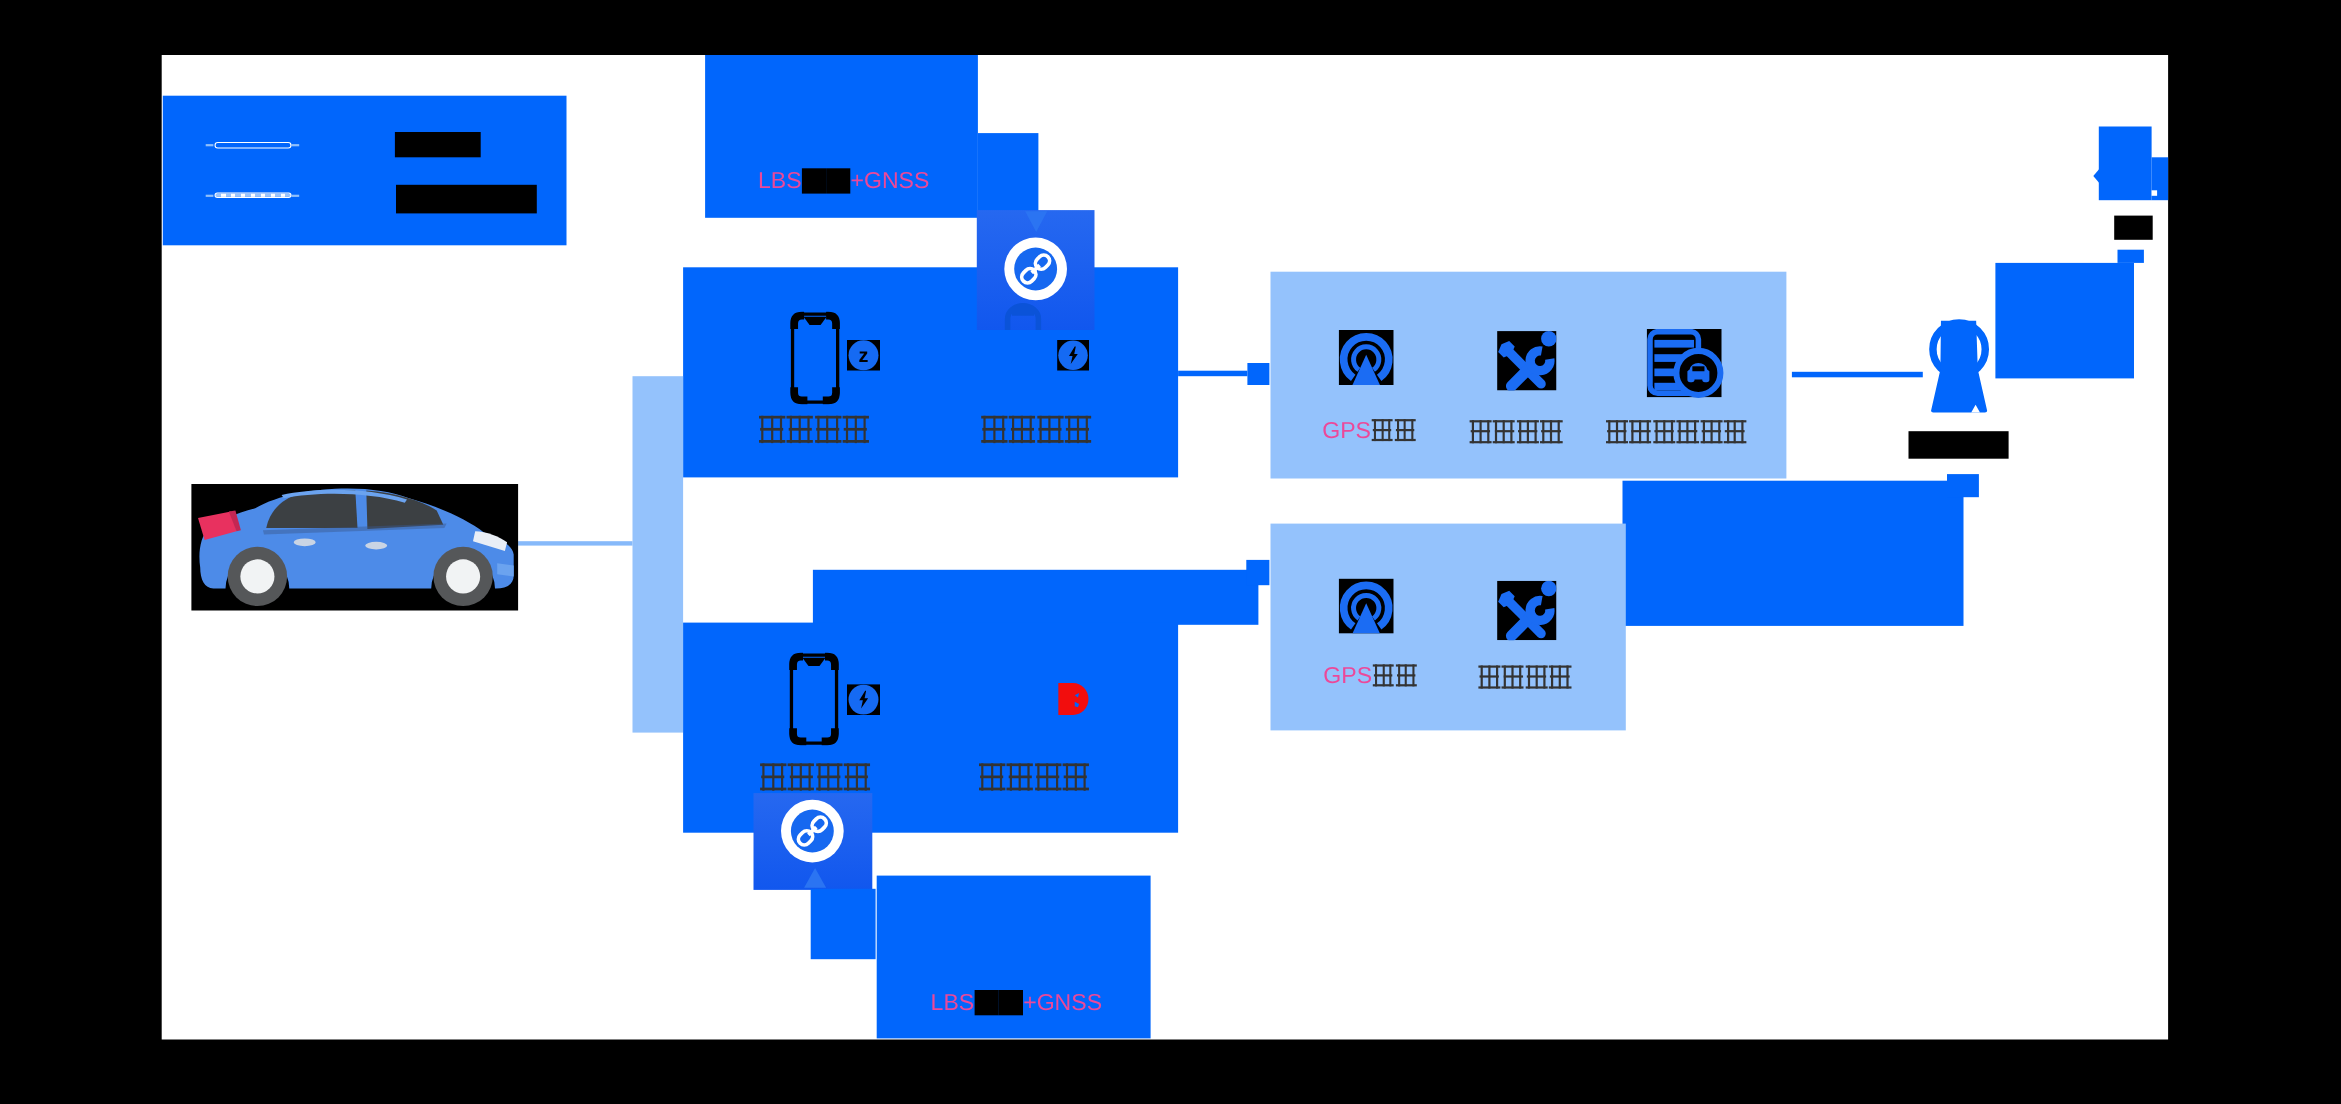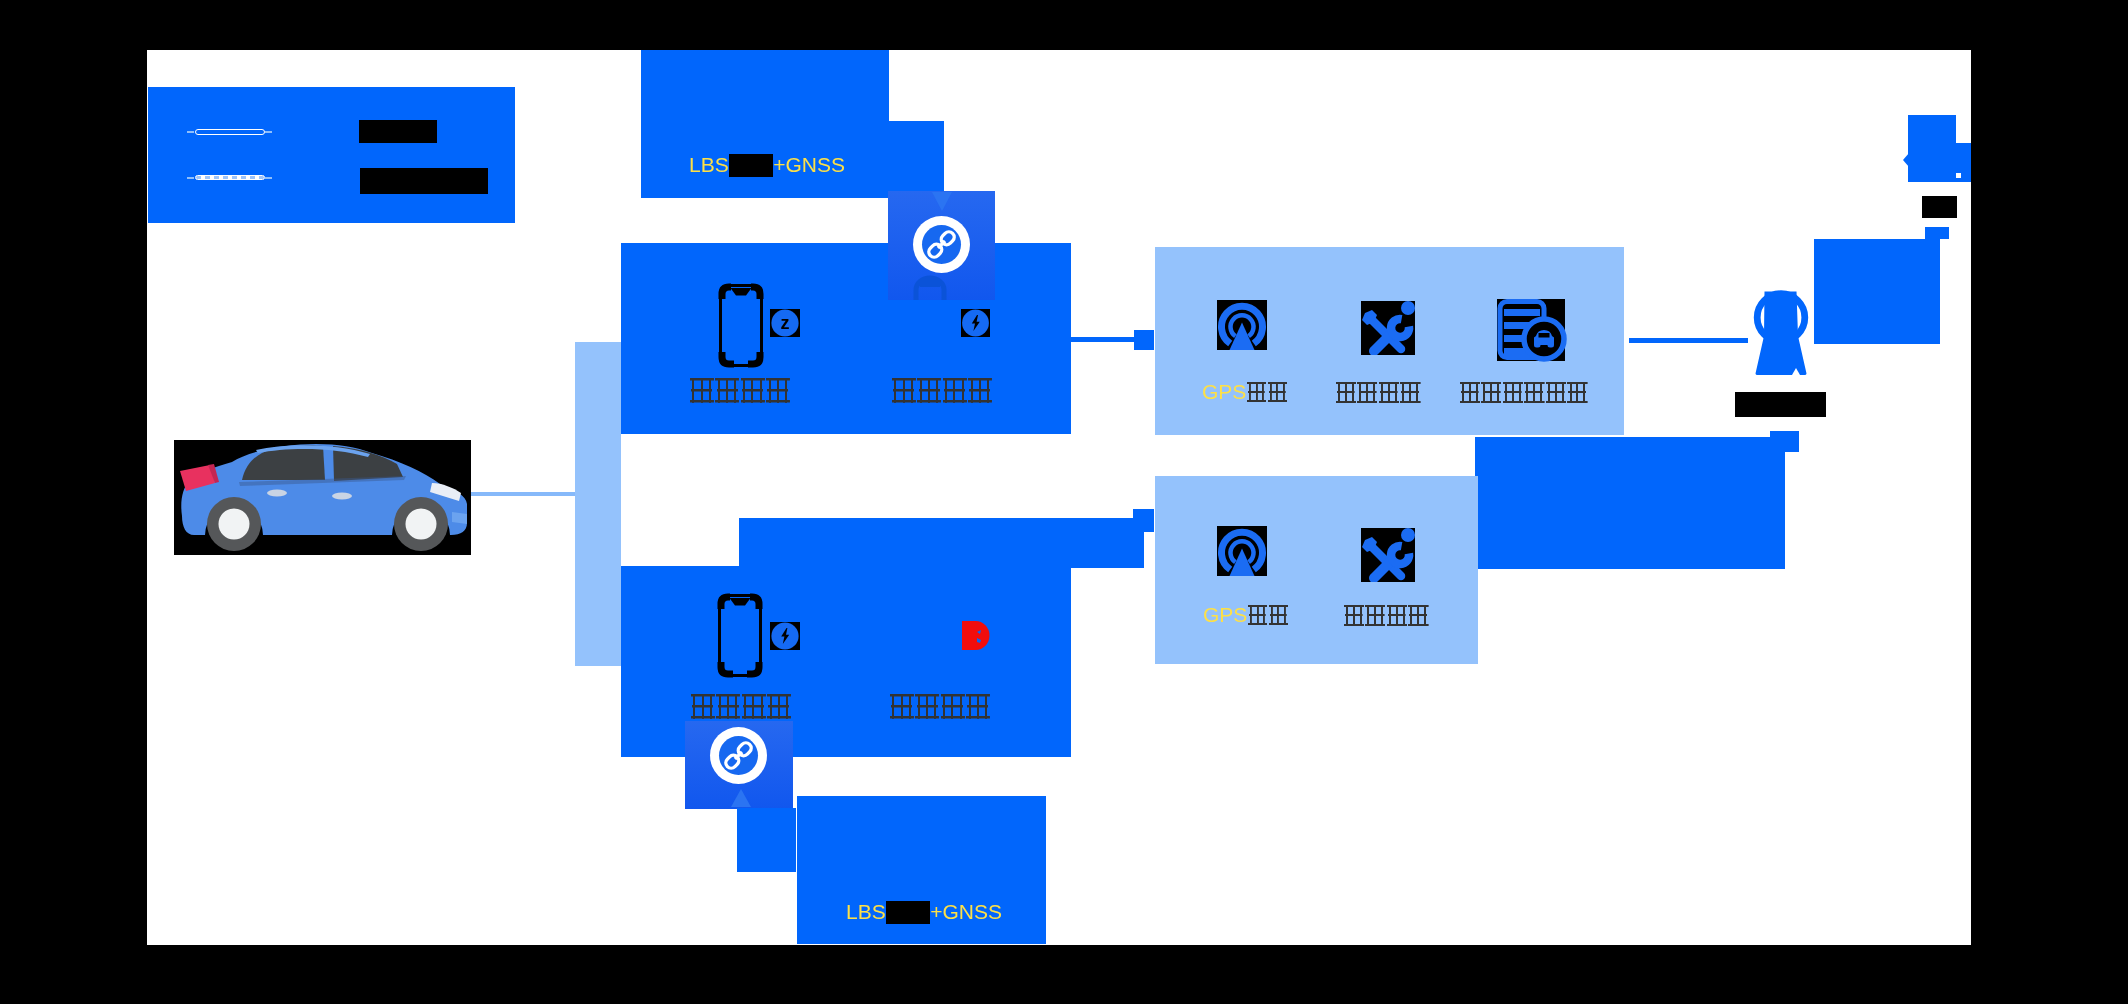--- a/index.html
+++ b/index.html
@@ -1,21 +1,21 @@
 <!DOCTYPE html>
 <html><head>
 <meta charset="utf-8">
 <style>
   html,body{margin:0;padding:0;background:#000;width:2128px;height:1004px;overflow:hidden;
     font-family:"Liberation Sans", sans-serif;}
   .a{position:absolute;}
   .blue{background:#0166fc;}
   .lb{background:#94c2fc;}
   .blk{background:#000;}
-  .txt{color:#fde047;white-space:nowrap;}
+  .txt{color:#ec4899;white-space:nowrap;}
   .c{display:inline-block;width:.92em;height:.95em;margin:0 .03em;vertical-align:-0.15em;
      background:
        linear-gradient(#333,#333) 50% 0/100% 10% no-repeat,
        linear-gradient(#333,#333) 50% 48%/88% 10% no-repeat,
        linear-gradient(#333,#333) 50% 100%/100% 10% no-repeat,
        linear-gradient(#333,#333) 12% 50%/10% 100% no-repeat,
        linear-gradient(#333,#333) 88% 50%/10% 100% no-repeat,
        linear-gradient(#333,#333) 50% 50%/10% 100% no-repeat;}
   .cb{display:inline-block;width:1.02em;height:1.06em;margin:0 .02em;vertical-align:-0.22em;background:#000;}
 </style>

